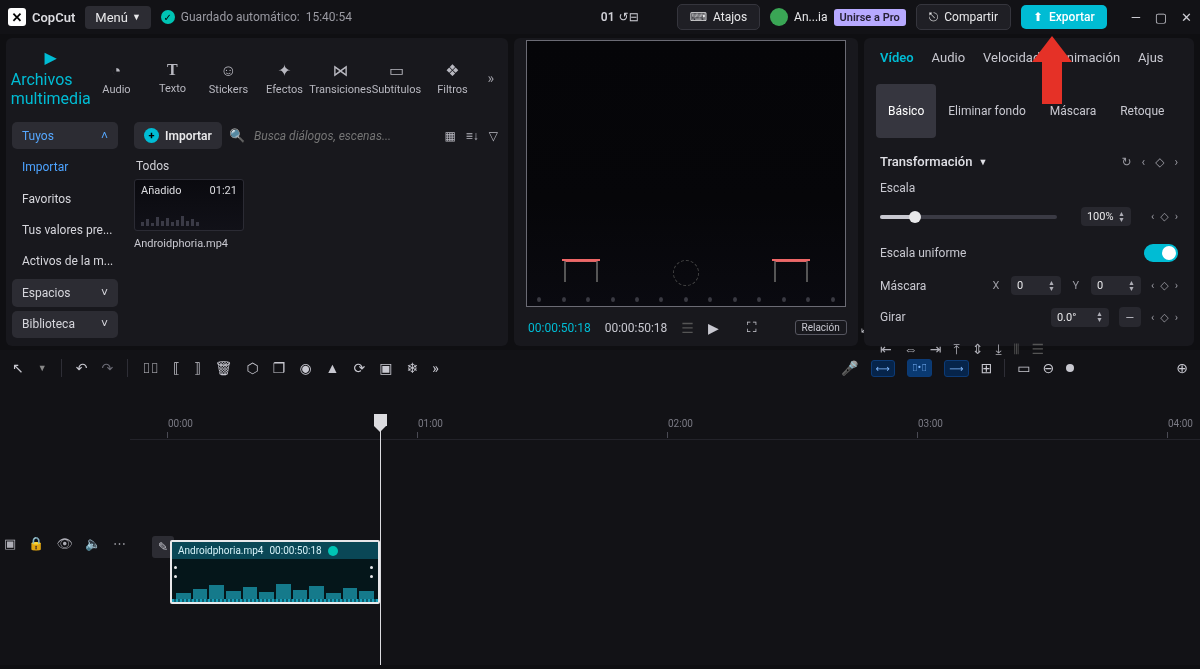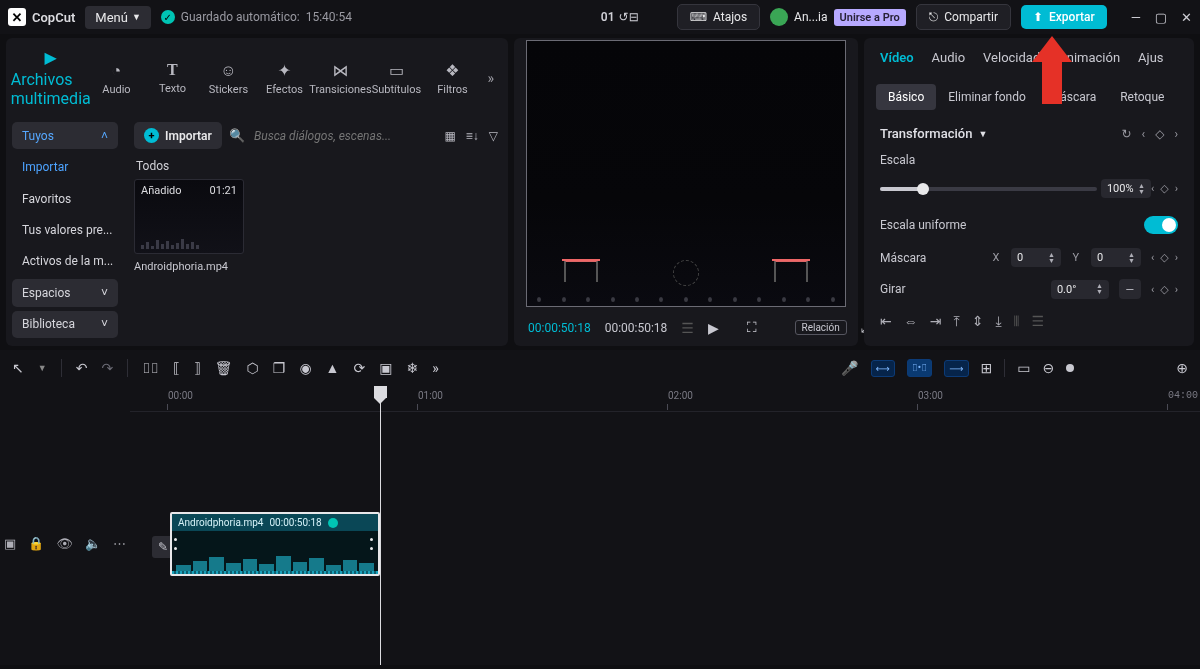--- a/index.html
+++ b/index.html
@@ -35,21 +35,21 @@
   .import-area { flex:1; padding:8px 10px; display:flex; flex-direction:column; }
   .import-head { display:flex; align-items:center; gap:8px; }
   .import-btn { background:#2c2c33; border-radius:5px; padding:6px 10px; display:flex; align-items:center; gap:6px; cursor:pointer; color:#e8e8ea; font-size:12px; }
   .import-btn .plus { width:15px; height:15px; border-radius:50%; background:#00bcd4; color:#000; display:flex; align-items:center; justify-content:center; font-size:11px; font-weight:bold; }
   .search-small { flex:1; background:transparent; border:none; color:#858590; font-size:12px; outline:none; font-style:italic; }
   .view-icons { display:flex; gap:10px; color:#b8b8c0; font-size:12px; }
   .view-icons span { cursor:pointer; }
   .subhead { color:#d0d0d6; font-size:12px; margin:10px 0 6px 2px; }
   .media-grid { display:flex; flex-wrap:wrap; gap:10px; }
   .media-card { width:110px; }
-  .thumb { width:110px; height:75px; background:linear-gradient(#0a0a0f, #111118); border:1px solid #2b2b34; border-radius:3px; position:relative; overflow:hidden; }
+  .thumb { width:110px; height:52px; background:linear-gradient(#0a0a0f, #111118); border:1px solid #2b2b34; border-radius:3px; position:relative; overflow:hidden; }
   .thumb-top { display:flex; justify-content:space-between; padding:4px 6px; font-size:11px; color:#dcdce0; }
   .thumb-art { position:absolute; bottom:4px; left:6px; right:6px; height:14px; display:flex; align-items:flex-end; gap:2px; }
   .thumb-art span { width:3px; background:#3a3a46; }
   .media-name { font-size:11px; color:#c8c8d0; margin-top:6px; white-space:nowrap; overflow:hidden; text-overflow:ellipsis; }
 
   .player-panel { width:344px; background:#18181d; border-radius:6px; display:flex; flex-direction:column; }
   .player-head { display:flex; align-items:center; justify-content:space-between; padding:10px 14px 6px; font-size:12px; color:#c8c8d0; }
   .player-head .menu-ico { color:#9a9aa2; cursor:pointer; }
   .player-frame { flex:1; margin:2px 12px 6px; border:1px solid #6b6b74; background:linear-gradient(#050508 0%, #060609 60%, #0a0a10 100%); position:relative; overflow:hidden; }
   .stage { position:absolute; bottom:20px; left:0; right:0; display:flex; justify-content:space-around; }
@@ -62,28 +62,28 @@
   .tc-total { color:#c8c8d0; }
   .pc-spacer { flex:1; }
   .pc-ico { color:#c8c8d0; cursor:pointer; font-size:14px; }
   .ratio-badge { border:1px solid #55555f; border-radius:3px; padding:1px 6px; font-size:10px; color:#c8c8d0; cursor:pointer;margin-left:24px; }
 
   .inspector { flex:1; min-width:0; background:#18181d; border-radius:6px; display:flex; flex-direction:column; padding:0 0 8px 0; position:relative; }
   .insp-tabs { display:flex; align-items:center; gap:18px; padding:12px 16px 8px; font-size:13px; color:#c8c8d0; border-bottom:1px solid transparent; }
   .insp-tab { cursor:pointer; white-space:nowrap; }
   .insp-tab.active { color:#00bcd4; font-weight:600; }
   .insp-subtabs { display:flex; gap:0; padding:10px 12px 6px; font-size:12px; align-items:center; }
-  .subtab { padding:6px 12px; border-radius:4px; color:#c8c8d0; cursor:pointer; white-space:nowrap; }
+  .subtab { padding:20px 12px; border-radius:4px; color:#c8c8d0; cursor:pointer; white-space:nowrap; }
   .subtab.active { background:#36363f; color:#fff; }
   .insp-row { display:flex; align-items:center; gap:10px; padding:8px 16px; font-size:12px; color:#c8c8d0; }
   .insp-row .label { width:auto; }
   .section-head { display:flex; align-items:center; justify-content:space-between; padding:10px 16px 4px; font-size:13px; color:#e0e0e6; }
   .section-head .left { display:flex; align-items:center; gap:6px; font-weight:500; }
   .section-head .right { display:flex; gap:10px; color:#9a9aa2; font-size:12px; }
-  .slider-row { display:flex; align-items:center; gap:0; padding:4px 16px 10px; }
+  .slider-row { display:flex; align-items:center; gap:20px; padding:4px 16px 10px; }
   .slider-track { flex:1; height:4px; background:#3a3a44; border-radius:2px; position:relative; margin-right:4px; }
   .slider-fill { position:absolute; left:0; top:0; bottom:0; width:20%; background:#c8c8d0; border-radius:2px; }
   .slider-knob { position:absolute; left:20%; top:50%; transform:translate(-50%,-50%); width:12px; height:12px; border-radius:50%; background:#e8e8ea; }
   .numbox { background:#28282f; border-radius:4px; padding:3px 6px; display:flex; align-items:center; gap:4px; font-size:11px; color:#e8e8ea; min-width:50px; justify-content:space-between; }
   .stepper { display:flex; flex-direction:column; font-size:7px; line-height:6px; color:#aeaeb6; }
   .kf-icons { display:flex; gap:6px; color:#9a9aa2; font-size:11px; }
   .kf-icons span { cursor:pointer; }
   .toggle { width:34px; height:18px; border-radius:9px; background:#00bcd4; position:relative; cursor:pointer; }
   .toggle::after { content:''; position:absolute; right:2px; top:2px; width:14px; height:14px; border-radius:50%; background:#fff; }
   .pos-row { display:flex; align-items:center; gap:10px; padding:6px 16px; font-size:12px; color:#c8c8d0; }
@@ -103,21 +103,21 @@
   .tb-sep { width:1px; height:18px; background:#2e2e36; }
   .tb-right { margin-left:auto; display:flex; gap:12px; align-items:center; }
   .tb-chip { background:#06244a; border:1px solid #0c3b77; border-radius:3px; padding:2px 4px; font-size:10px; color:#7fb8ff; cursor:pointer; }
   .tb-chip.active { background:#0a3a72; }
 
   .timeline { height:279px; background:#121216; position:relative; display:flex; }
   .tl-controls { width:130px; padding-top:150px; display:flex; flex-direction:column; align-items:center; gap:8px; color:#aeaeb6; }
   .tl-ctrl-row { display:flex; gap:12px; font-size:13px; }
   .tl-ctrl-row span { cursor:pointer; }
   .fx-btn { width:22px; height:22px; background:#2c2c33; border-radius:3px; display:flex; align-items:center; justify-content:center; font-size:12px; color:#c8c8d0; margin-left:12px; cursor:pointer; }
-  .tl-main { flex:1; position:relative; overflow:hidden; }
+  .tl-main { flex:1; position:relative; overflow:hidden;margin-top:28px; }
   .ruler { height:26px; display:flex; position:relative; border-bottom:1px solid #23232a; }
   .tick { position:absolute; top:4px; font-size:10px; color:#7a7a84; }
   .tick::before { content:''; position:absolute; left:-1px; top:14px; width:1px; height:6px; background:#4a4a54; }
   .playhead { position:absolute; top:0; bottom:0; width:1px; background:#dcdce0; z-index:4; }
   .playhead-handle { position:absolute; top:-2px; left:-6px; width:13px; height:14px; background:#dcdce0; border-radius:2px 2px 0 0; }
   .playhead-handle::after { content:''; position:absolute; left:0; top:14px; border-left:6.5px solid transparent; border-right:6.5px solid transparent; border-top:6px solid #dcdce0; }
   .clip { position:absolute; top:126px; height:64px; border:2px solid #e8e8ea; border-radius:2px; background: linear-gradient(180deg,#0f5a6a 0%, #0b434f 100%); overflow:hidden; }
   .clip-head { background:rgba(10,70,84,0.9); padding:3px 6px; font-size:10px; color:#d6f2f8; display:flex; align-items:center; gap:6px; white-space:nowrap; }
   .clip-head .check-sm { width:10px;height:10px;border-radius:50%;background:#00c4b4; }
   .clip-body { height:40px; display:flex; align-items:flex-end; padding:0 4px; gap:2px; background:#05161a; }
@@ -480,21 +480,21 @@
       <span>⋯</span>
     </div>
   </div>
   <div class="fx-btn" style="position:absolute;left:140px;top:150px;">✎</div>
   <div class="tl-main">
     <div class="ruler">
       <span class="tick" style="left:38px;">00:00</span>
       <span class="tick" style="left:288px;">01:00</span>
       <span class="tick" style="left:538px;">02:00</span>
       <span class="tick" style="left:788px;">03:00</span>
-      <span class="tick" style="left:1038px;font-family:Liberation Mono, monospace;">04:00</span>
+      <span class="tick" style="left:1038px;">04:00</span>
     </div>
     <div class="playhead" style="left:250px;">
       <div class="playhead-handle"></div>
     </div>
     <div class="clip" style="left:40px; width:210px;">
       <div class="clip-head">
         <span>Androidphoria.mp4</span>
         <span>00:00:50:18</span>
         <span class="check-sm"></span>
       </div>

